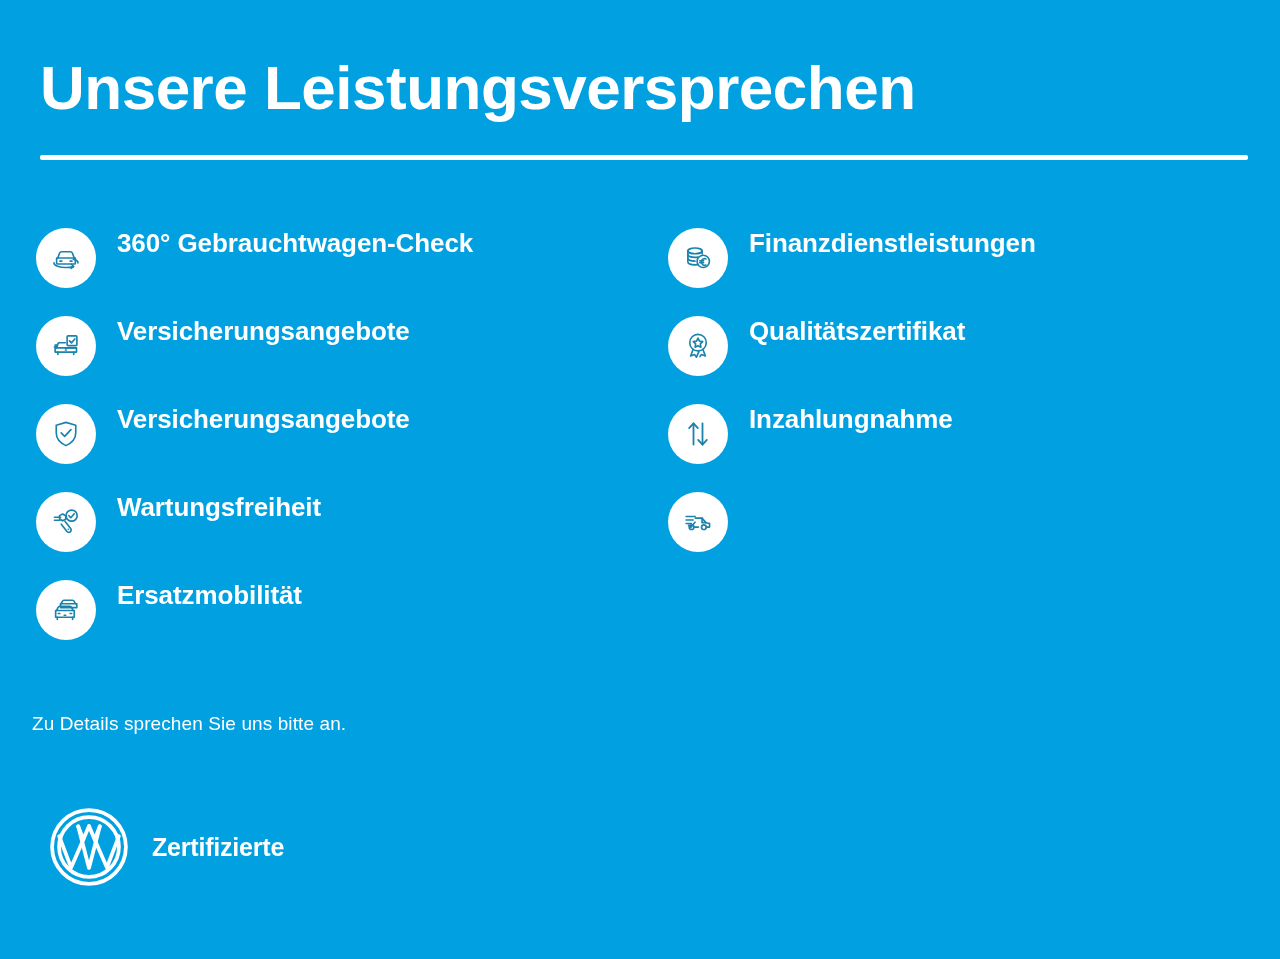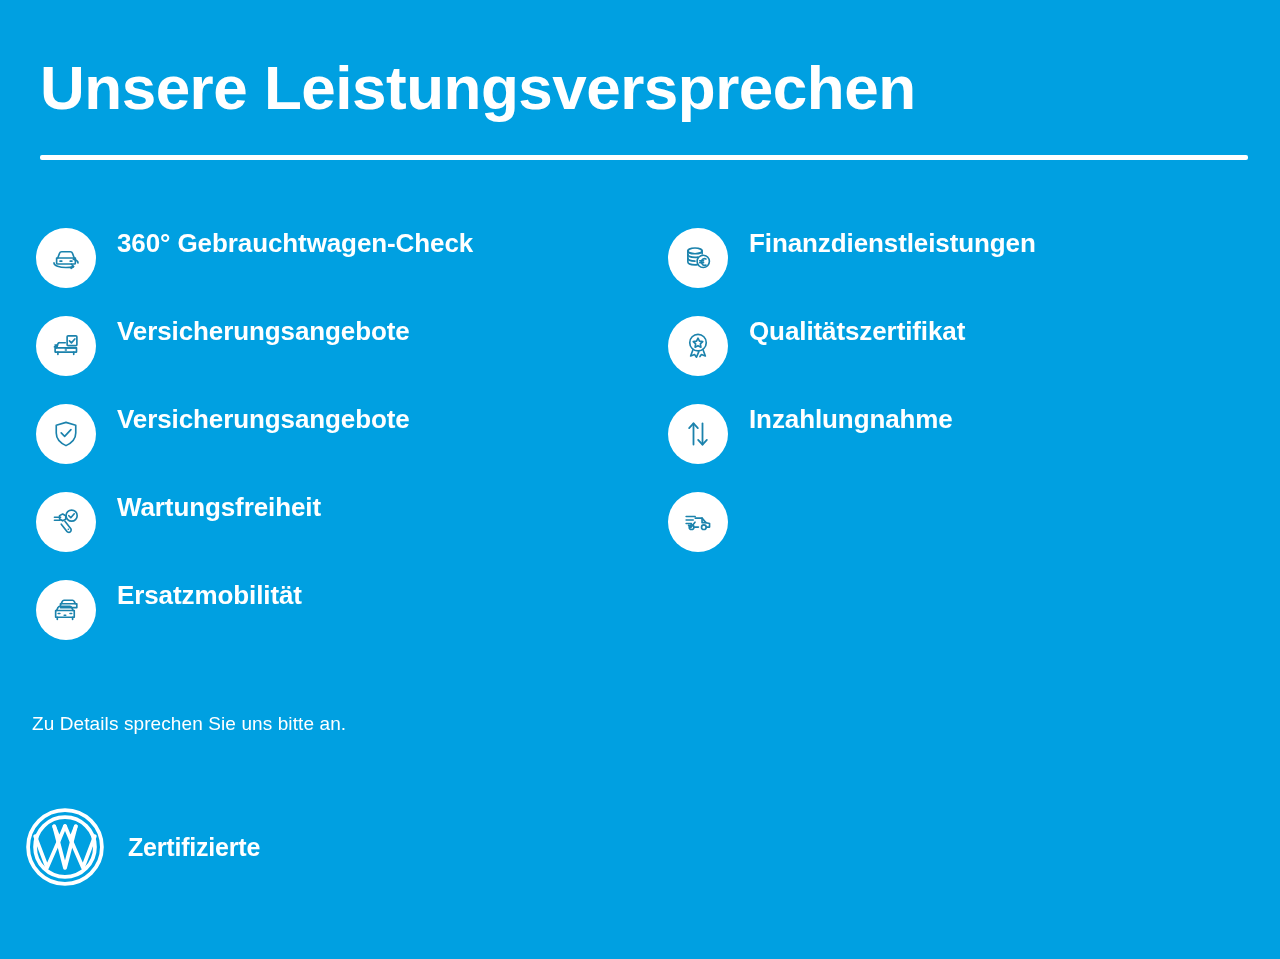--- a/index.html
+++ b/index.html
@@ -100,21 +100,21 @@
     top: 713px;
     font-size: 19px;
     font-weight: 400;
     color: #ffffff;
     letter-spacing: 0.1px;
     text-align: right;
   }
 
   .brand {
     position: absolute;
-    left: 24px;
+    left: 48px;
     top: 806px;
     display: flex;
     align-items: center;
     gap: 22px;
   }
 
   .vw-logo { width: 82px; height: 82px; display: block; }
 
   .brand-text {
     font-size: 25px;

